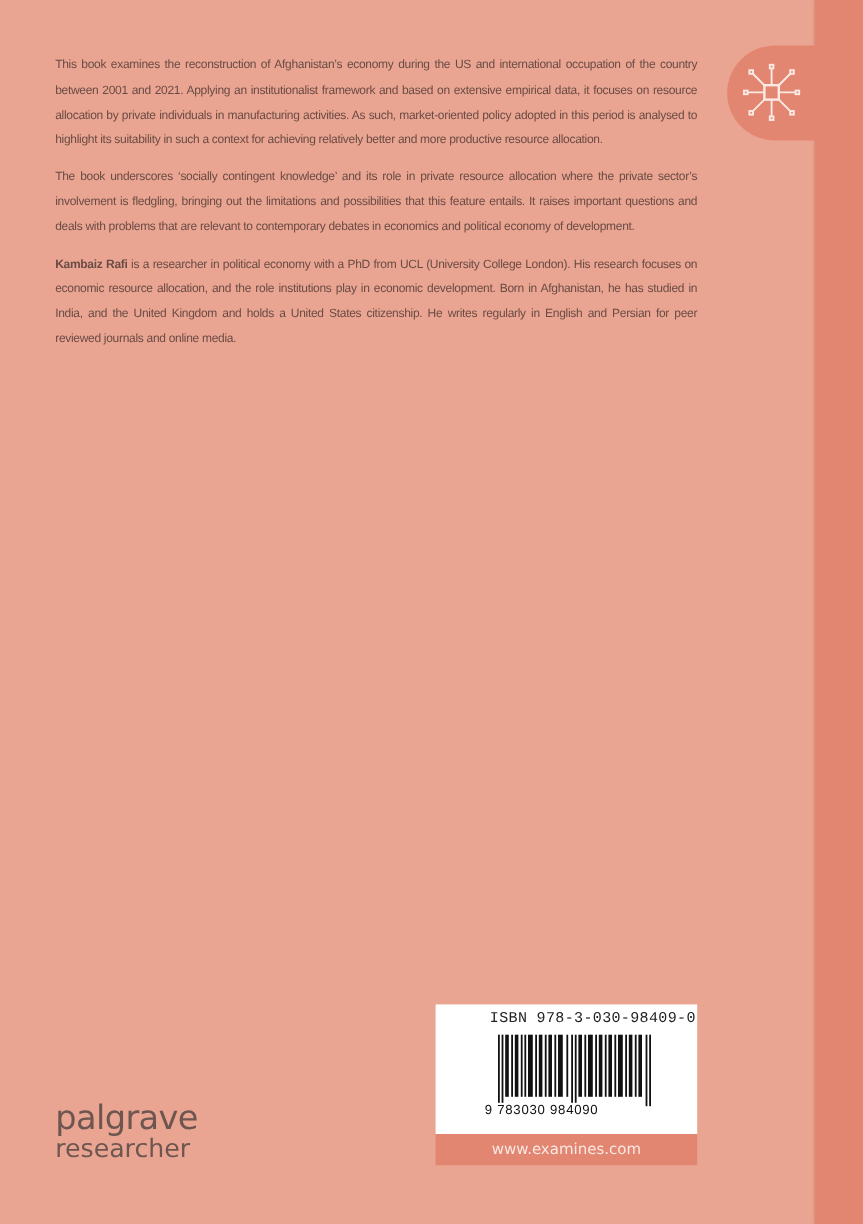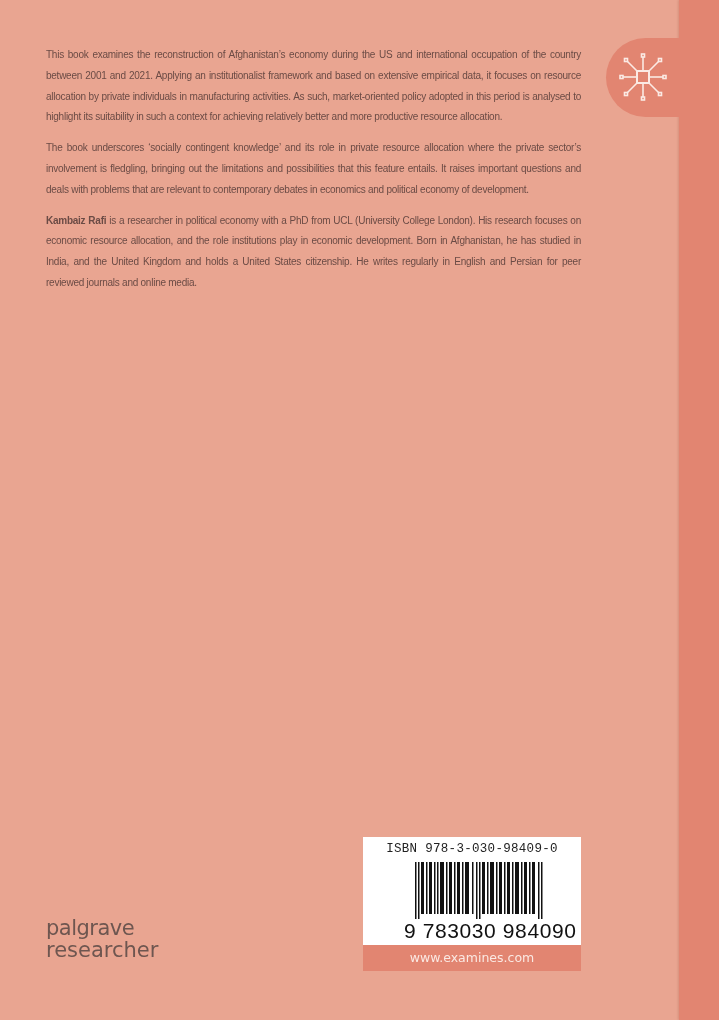--- a/index.html
+++ b/index.html
@@ -28,37 +28,38 @@
     }
     .content p { margin: 0 0 10px 0; text-align: justify; }
     .content p.p2 { margin-top: 0; }
     .author-name { font-weight: bold; }
     .logo {
       position: absolute; left: 46px; top: 918px;
       color: #6e5650;
       font-family: "DejaVu Sans", sans-serif;
       line-height: 1;
     }
-    .logo .l1 { font-size: 21px; letter-spacing: -0.5px; display: block; }
+    .logo .l1 { font-size: 28px; letter-spacing: -0.5px; display: block; }
     .logo .l2 { font-size: 21px; letter-spacing: 0px; display: block; margin-top: 1px; }
     .isbn-box {
       position: absolute; left: 363px; top: 837px; width: 218px; height: 108px;
       background: #ffffff;
     }
     .isbn-text {
       position: absolute; left: 0; top: 5px; width: 218px; text-align: center;
       font-family: "Liberation Mono", monospace; font-size: 12.5px; color: #222;
       letter-spacing: 0.3px;
+      padding-left: 22px;
     }
     .barcode {
       position: absolute; left: 52px; top: 25px; width: 128px; height: 60px;
     }
     .barcode-digits {
       position: absolute; left: 40px; top: 82px;
-      font-family: "Liberation Sans", sans-serif; font-size: 21px; color: #111;
+      font-family: "Liberation Sans", sans-serif; font-size: 11px; color: #111;
       letter-spacing: 0.6px; background: transparent;
     }
     .barcode-digits span { background:#fff; padding: 0 1px; }
     .url-bar {
       position: absolute; left: 363px; top: 945px; width: 218px; height: 26px;
       background: #e28571;
       color: #fbe9e3; text-align: center;
       font-family: "DejaVu Sans", sans-serif; font-size: 12.5px; line-height: 25px;
     }
   </style>

